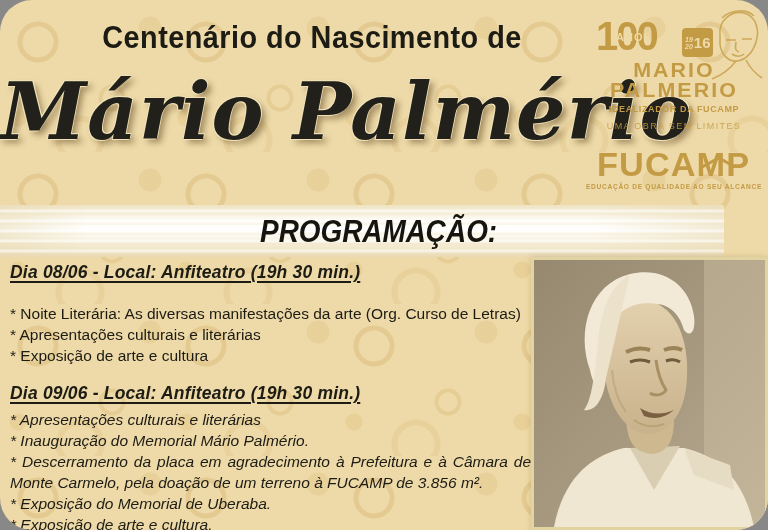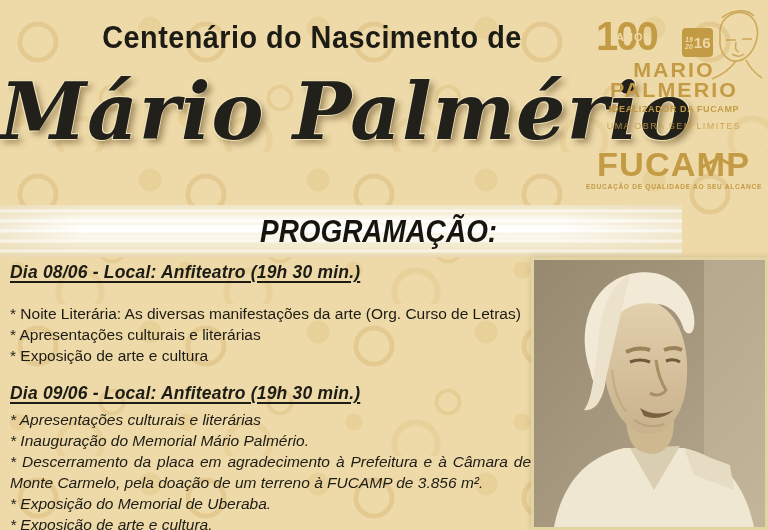--- a/index.html
+++ b/index.html
@@ -1,19 +1,20 @@
 <!DOCTYPE html>
 <html style="--background: #eedaa8; --gold: #c49b45; --text: #1c1b14; --band_dark: #e9dab4; --photo_bg: #a89a80;"><head>
 <meta charset="utf-8">
 <style>
   html,body{margin:0;padding:0;background:#888;}
   .poster{
     position:relative;width:768px;height:530px;overflow:hidden;
     font-family:"Liberation Sans",sans-serif;
     background-color:var(--background,#eedaa8);
+    border-radius:32px;
   }
   
   .bg-pattern{
     position:absolute;inset:0;
     background-image:
       radial-gradient(circle at 38px 42px, transparent 15px, rgba(205,166,92,.30) 16px, rgba(205,166,92,.30) 20px, transparent 21px),
       radial-gradient(circle at 112px 98px, transparent 9px, rgba(205,166,92,.26) 10px, rgba(205,166,92,.26) 13px, transparent 14px),
       radial-gradient(circle at 150px 28px, rgba(211,174,98,.20) 0, rgba(211,174,98,.20) 11px, transparent 12px),
       radial-gradient(circle at 18px 118px, rgba(211,174,98,.22) 0, rgba(211,174,98,.22) 8px, transparent 9px),
       radial-gradient(circle at 80px 140px, transparent 18px, rgba(205,166,92,.18) 19px, rgba(205,166,92,.18) 24px, transparent 25px);
@@ -55,20 +56,21 @@
   .pediment{position:absolute;left:99px;top:-8px;}
   .fucamp-tag{margin-top:2px;font-size:6.6px;font-weight:bold;letter-spacing:.7px;white-space:nowrap;}
 
   
   .band{
     position:absolute;left:0;top:205px;width:682px;height:52px;
     background:
       repeating-linear-gradient(180deg, rgba(255,255,255,0) 0 4px, rgba(255,255,255,.55) 5px 7px, rgba(238,225,190,.25) 8px 10px),
       linear-gradient(90deg, rgba(233,218,180,.55) 0%, rgba(255,255,255,0) 12%, rgba(255,255,255,0) 82%, rgba(233,218,180,.55) 100%),
       linear-gradient(180deg, #efe3c2 0%, #fdfcf6 30%, #ffffff 48%, #f6efda 72%, var(--band_dark,#e9dab4) 100%);
+    padding-left: 42px;
   }
   .band-text{
     position:absolute;left:60px;top:9px;width:708px;text-align:center;
     font-size:31px;font-weight:bold;font-style:italic;color:#15140f;
     letter-spacing:0;transform:scaleX(.9);transform-origin:left center;
     white-space:nowrap;
   }
 
   
   .program{position:absolute;left:10px;top:262px;width:521px;color:var(--text,#1c1b14);}

